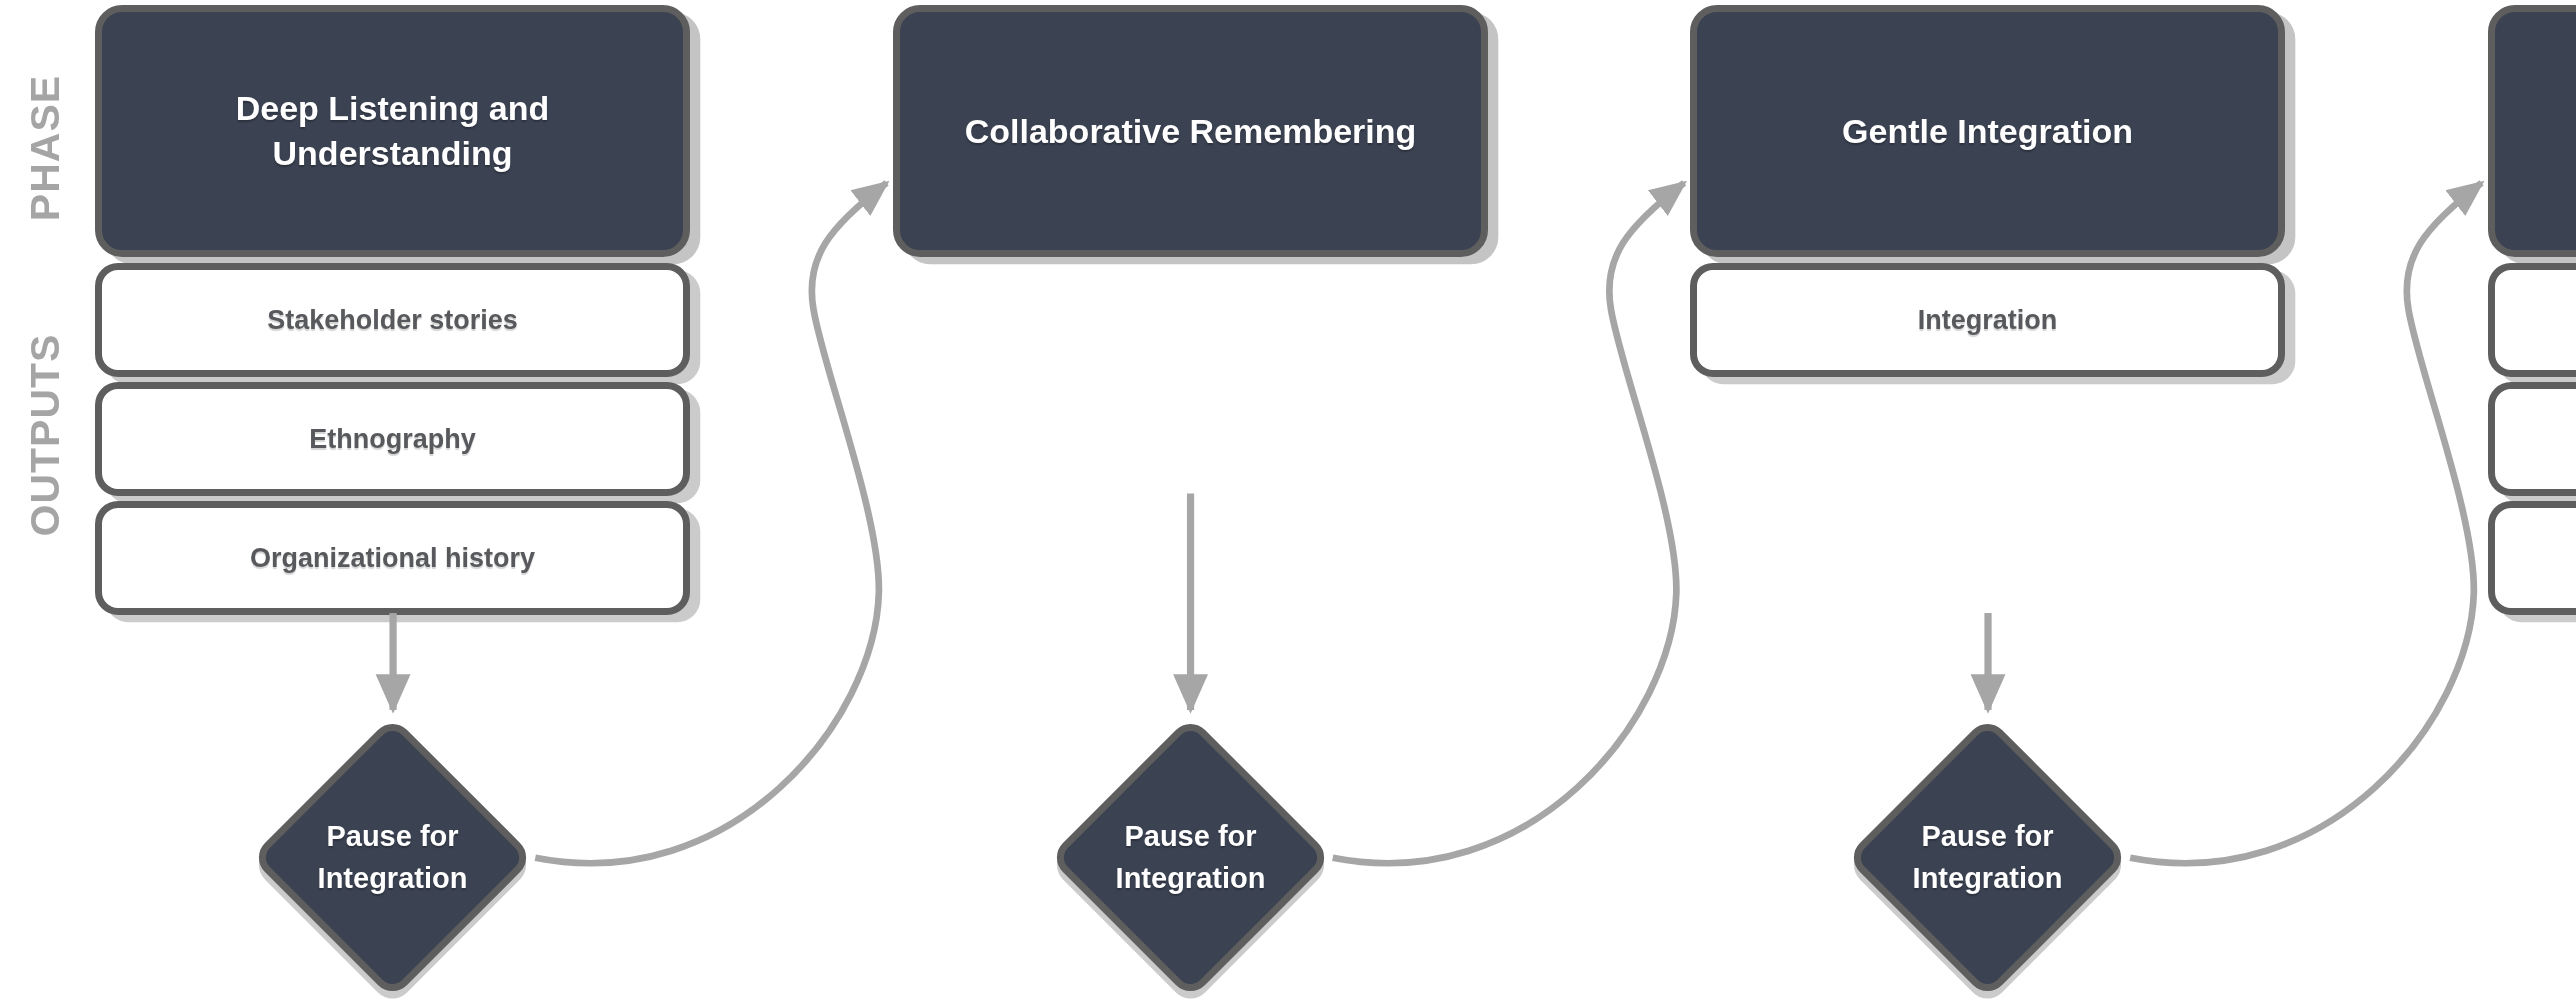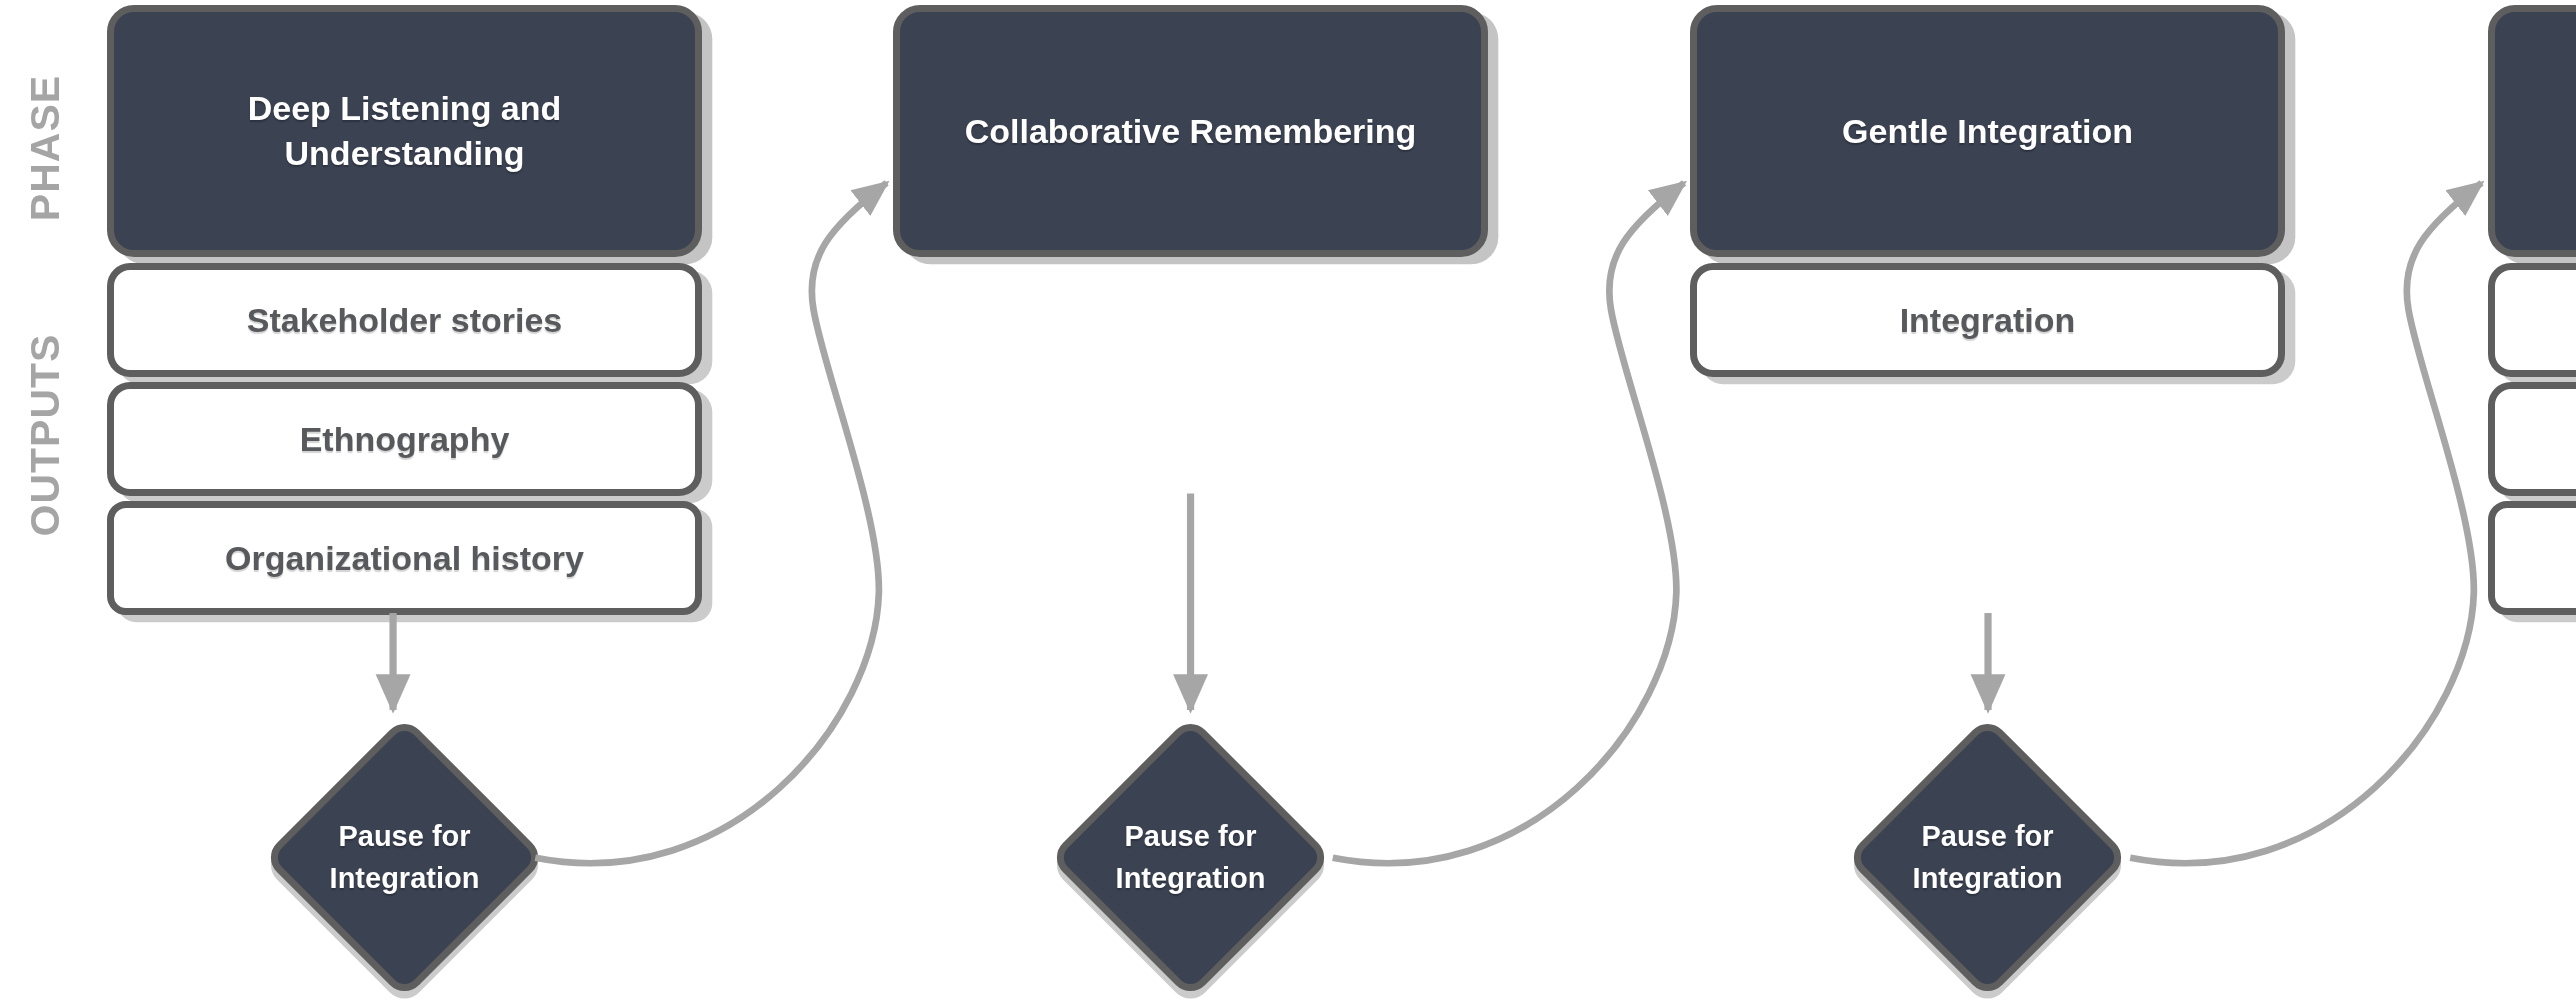--- a/index.html
+++ b/index.html
@@ -55,27 +55,27 @@
     left: 0;
     width: 595px; height: 114px;
     box-sizing: border-box;
     background: #ffffff;
     border: 7.2px solid #5E5E5E;
     border-radius: 23px;
     box-shadow: 10.3px 7.2px 0 rgba(125,125,125,0.4);
     display: flex; align-items: center; justify-content: center;
     text-align: center;
     color: #58595C;
-    font-size: 34px; font-weight: 700;
+    font-size: 27px; font-weight: 700;
     padding: 0 20.6px;
     text-shadow: 0 1.5px 1px rgba(110,110,110,0.3);
   }
   .r0 { top: 263px; }
   .r1 { top: 382px; }
-  .r2 { top: 501px; border-radius: 19px; }
+  .r2 { top: 501px; }
 
   .diamond {
     position: absolute;
     left: 197px; top: 757px;
     width: 201px; height: 201px;
     box-sizing: border-box;
     background: #3B4252;
     border: 7.2px solid #5E5E5E;
     border-radius: 20.6px;
     transform: rotate(45deg);
@@ -106,21 +106,21 @@
   .flow-line.thick { stroke-width: 14; }
 </style>
 </head>
 <body>
 
 <div class="canvas">
 
   <div class="side-label phase-label">PHASE</div>
   <div class="side-label outputs-label">OUTPUTS</div>
 
-  <div class="col" style="left:107px">
+  <div class="col" style="left:95px">
     <div class="phase-box">
       <span>Deep Listening and Understanding</span>
     </div>
     <div class="out r0">
       <span>Stakeholder stories</span>
     </div>
     <div class="out r1">
       <span>Ethnography</span>
     </div>
     <div class="out r2">

